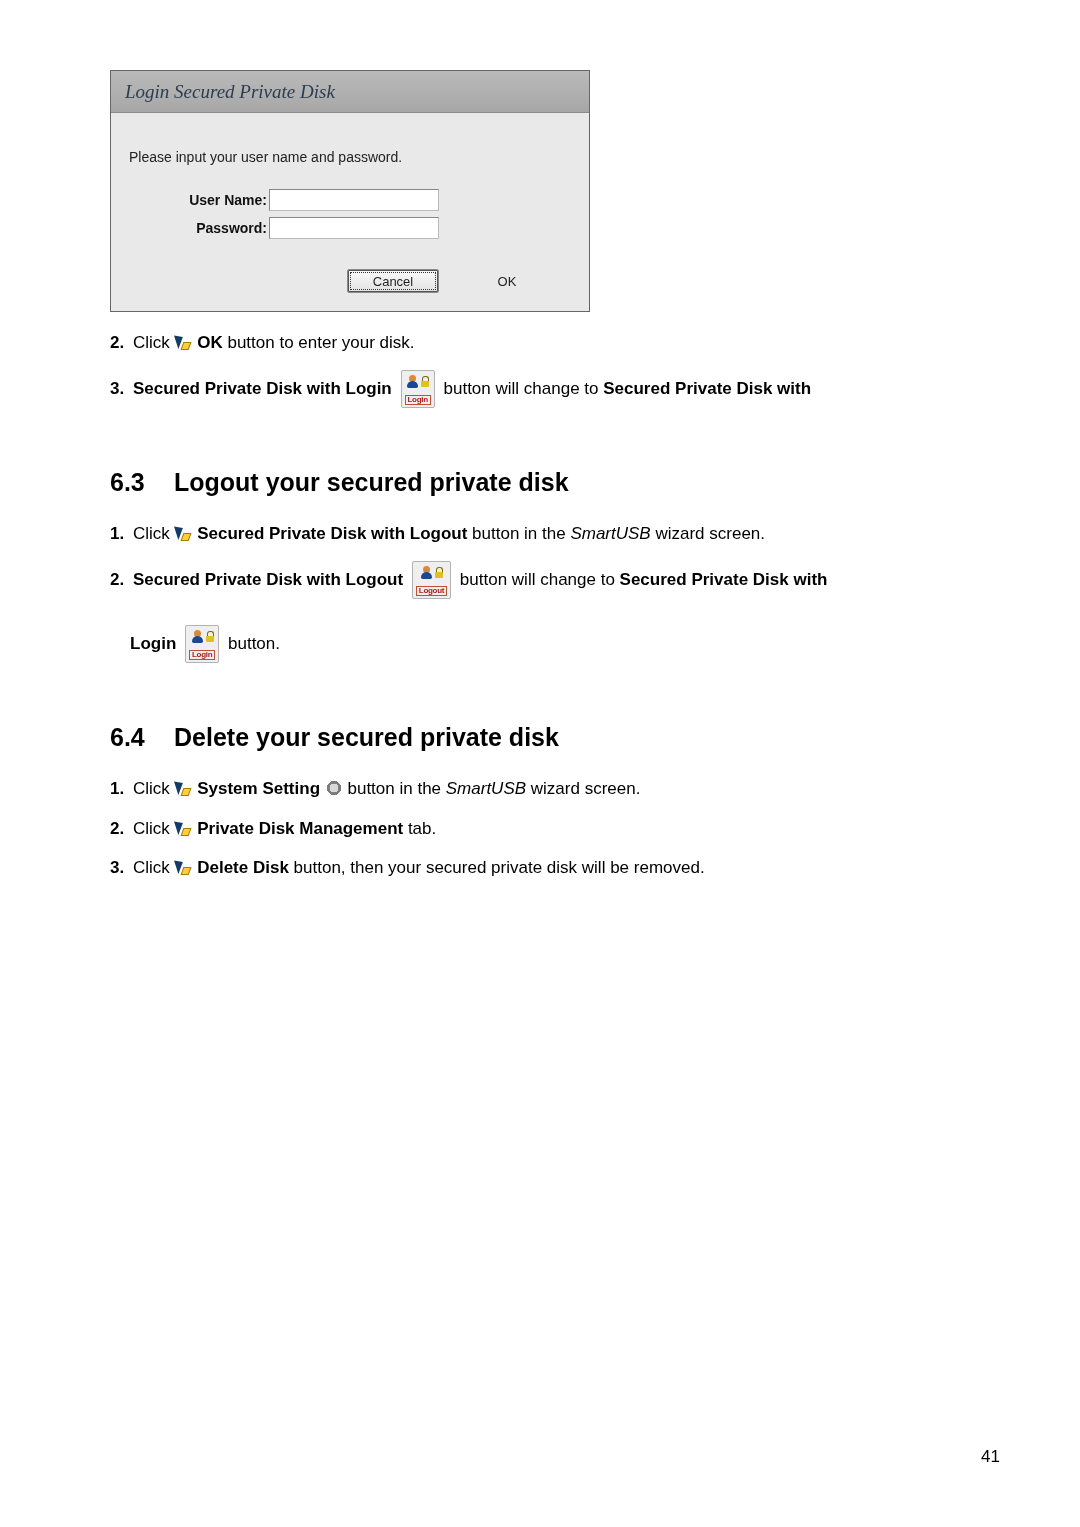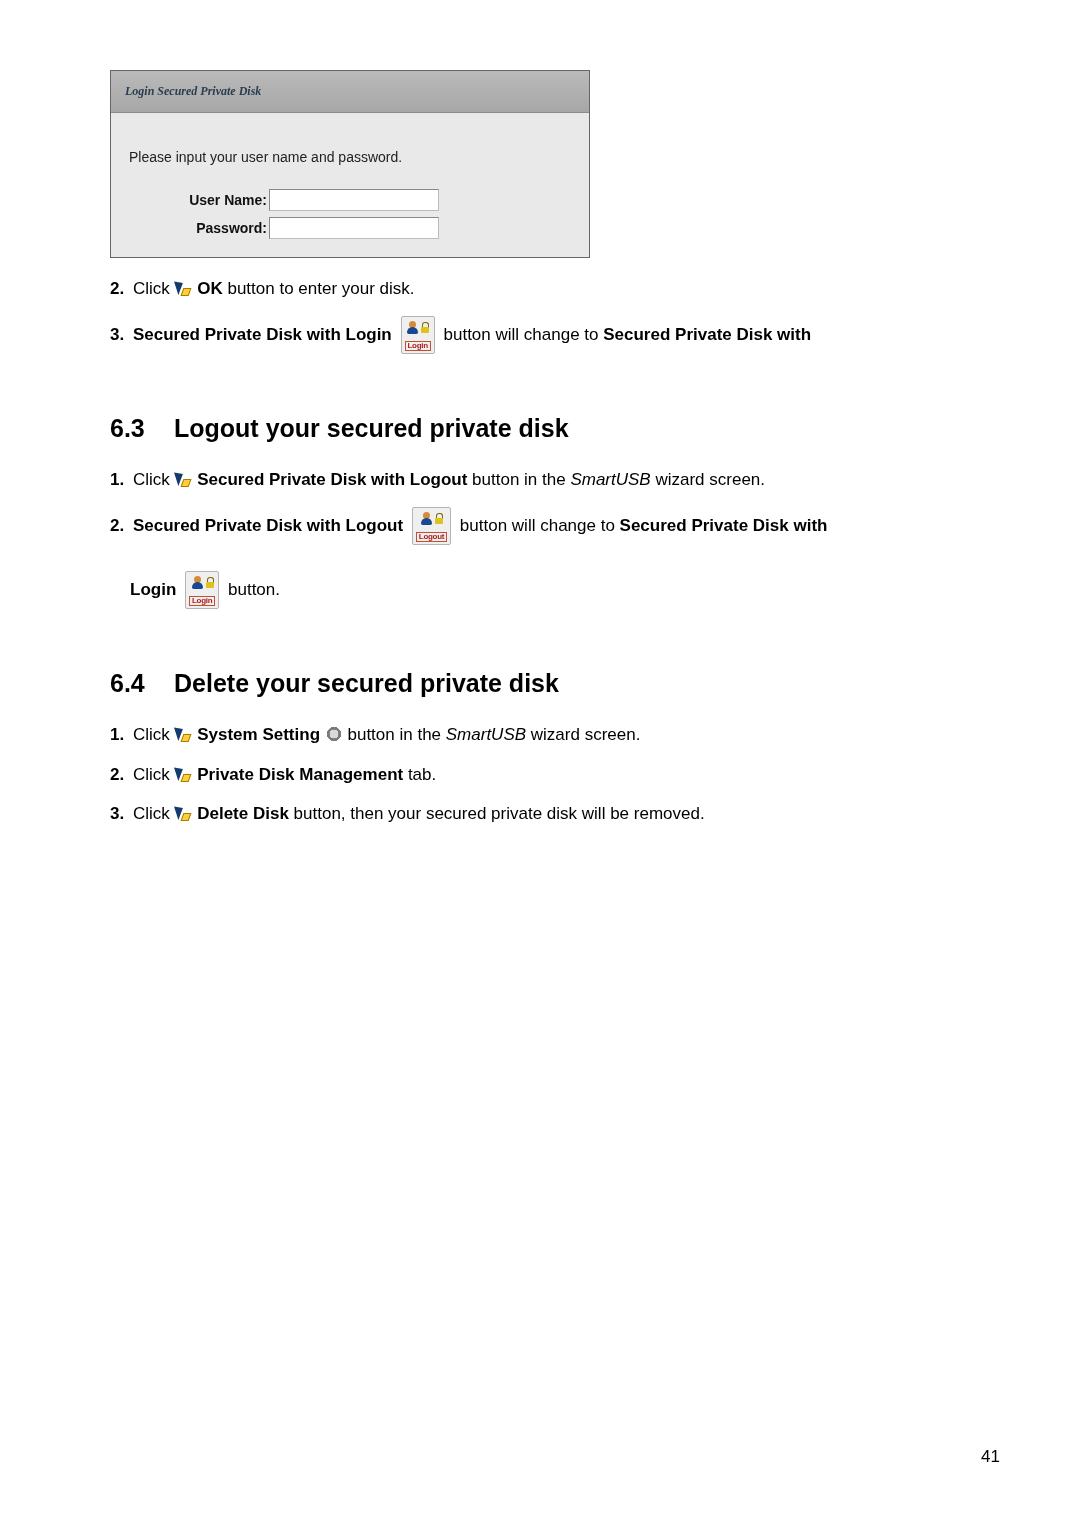--- a/index.html
+++ b/index.html
@@ -20,23 +20,23 @@
     }
     .dialog-titlebar {
       height: 42px;
       background: linear-gradient(#bababa, #a7a7a7);
       border-bottom: 1px solid #8c8c8c;
       padding: 10px 14px;
     }
     .dialog-title {
       font-family: Georgia, 'Times New Roman', serif;
       font-style: italic;
-      font-weight: bold;
+      font-weight: normal;
       color: #2b3d4f;
-      font-size: 12px;
+      font-size: 19px;
     }
     .dialog-body {
       background: #e9e9e9;
       padding: 36px 18px 12px 18px;
     }
     .dialog-msg {
       font-size: 14px;
       color: #222;
       text-align: left;
       margin: 0 0 24px 0;
@@ -210,20 +210,24 @@
   </div>
   <div class="dialog-body">
     <div class="dialog-msg">Please input your user name and password.</div>
     <div class="field-row">
       <div class="field-label">User Name:</div>
       <input class="field-input" type="text" value="" style="">
     </div>
     <div class="field-row">
       <div class="field-label">Password:</div>
       <input class="field-input" type="password" value="" style="">
+    </div>
+    <div class="dialog-buttons">
+      <button class="dlg-btn focus">Cancel</button>
+      <button class="dlg-btn flat">OK</button>
     </div>
   </div>
 </div>
 
 <div class="doc">
 
   <div class="step">
     <span class="num">2.</span><span> Click </span><span class="small-icon cursor-icon"></span> <span class="bold">OK</span><span> button to enter your disk.</span>
   </div>
 

